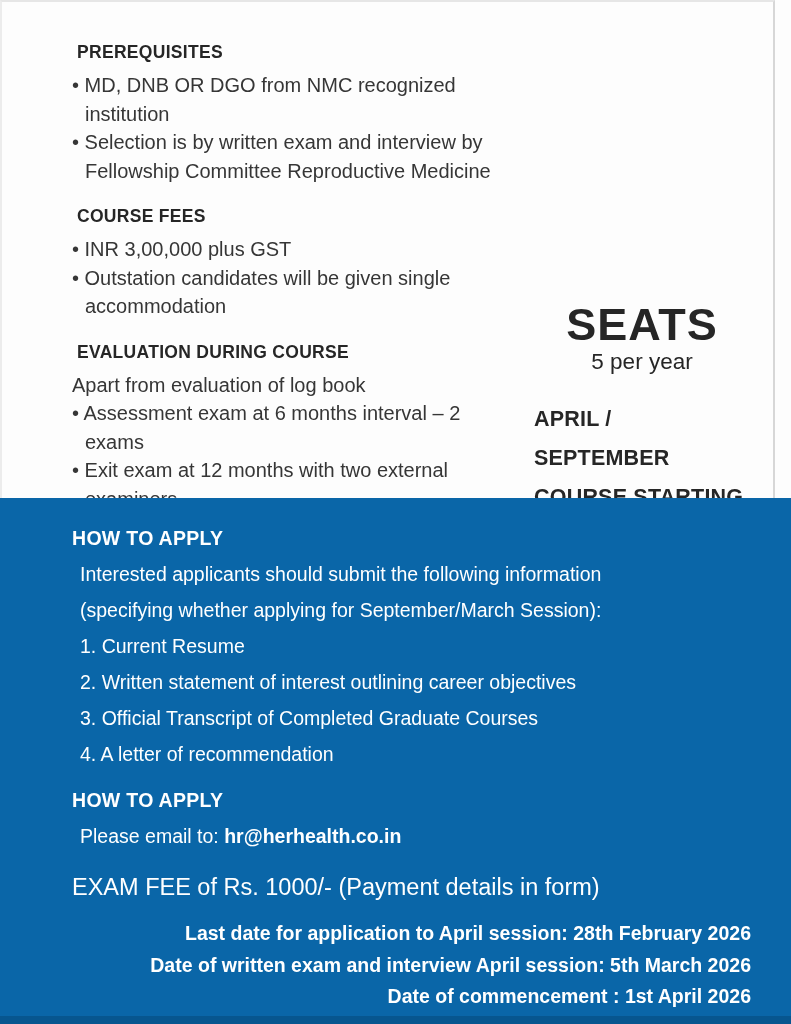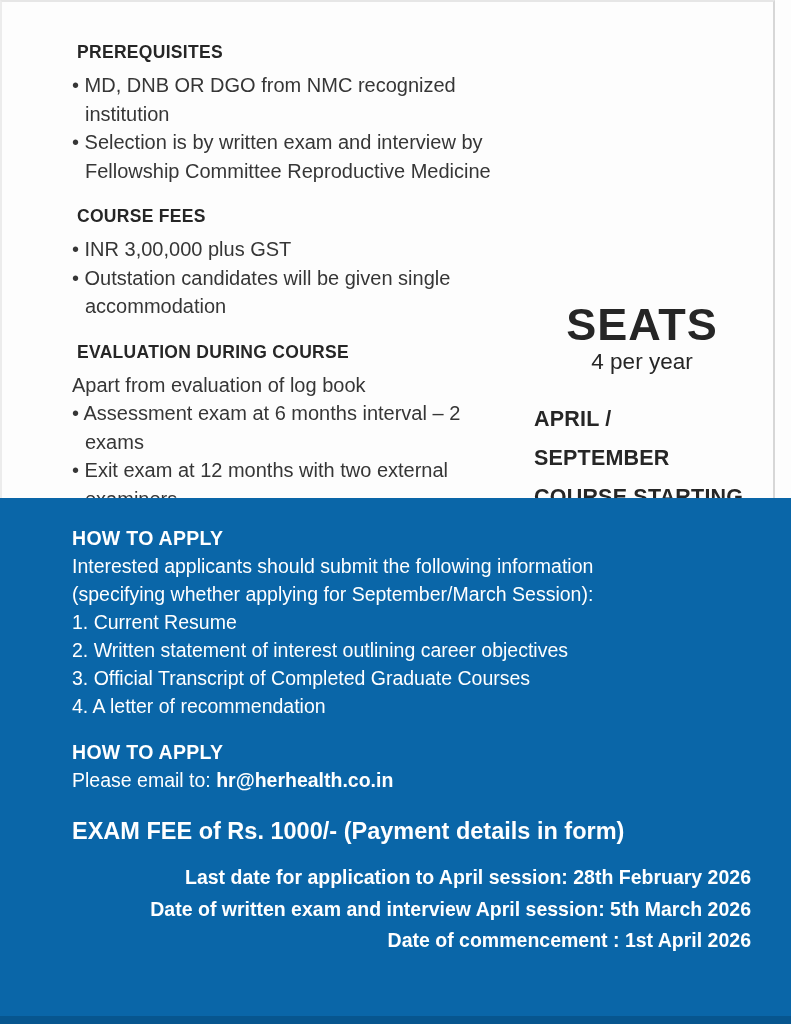--- a/index.html
+++ b/index.html
@@ -97,31 +97,31 @@
     background: var(--blue_dark, #07568f);
   }
   .b-head {
     margin: 0;
     font-size: 19.5px;
     font-weight: bold;
     line-height: 28px;
     letter-spacing: 0.3px;
   }
   .b-line {
-    margin: 0;
+    margin: 8px;
     font-size: 19.5px;
     font-weight: normal;
     line-height: 28px;
   }
   .apply-group-2 { margin-top: 18px; }
   .email-address { font-weight: bold; text-align: right; }
   .exam-fee {
     margin: 21px 0 0 0;
     font-size: 23.5px;
-    font-weight: bold;
+    font-weight: normal;
     line-height: 32px;
   }
   .dates { margin-top: 15px; }
   .date-line {
     margin: 0;
     font-size: 19.5px;
     font-weight: bold;
     line-height: 31.5px;
     text-align: right;
   }
@@ -154,21 +154,21 @@
         <p class="li no-bullet">Apart from evaluation of log book</p>
         <p class="li">• Assessment exam at 6 months interval – 2 exams</p>
         <p class="li">• Exit exam at 12 months with two external examiners.</p>
         <p class="li">• Fellowship will be provided after clearing exit exam.</p>
       </div>
 
     </div>
 
     <div class="seats-panel">
       <h2 class="seats-title">SEATS</h2>
-      <p class="seats-capacity">4 per year</p>
+      <p class="seats-capacity">5 per year</p>
       <div class="course-starting">
         <div>APRIL / SEPTEMBER</div>
         <div>COURSE STARTING</div>
       </div>
     </div>
 
   </section>
 
   <section class="blue-area">
 

